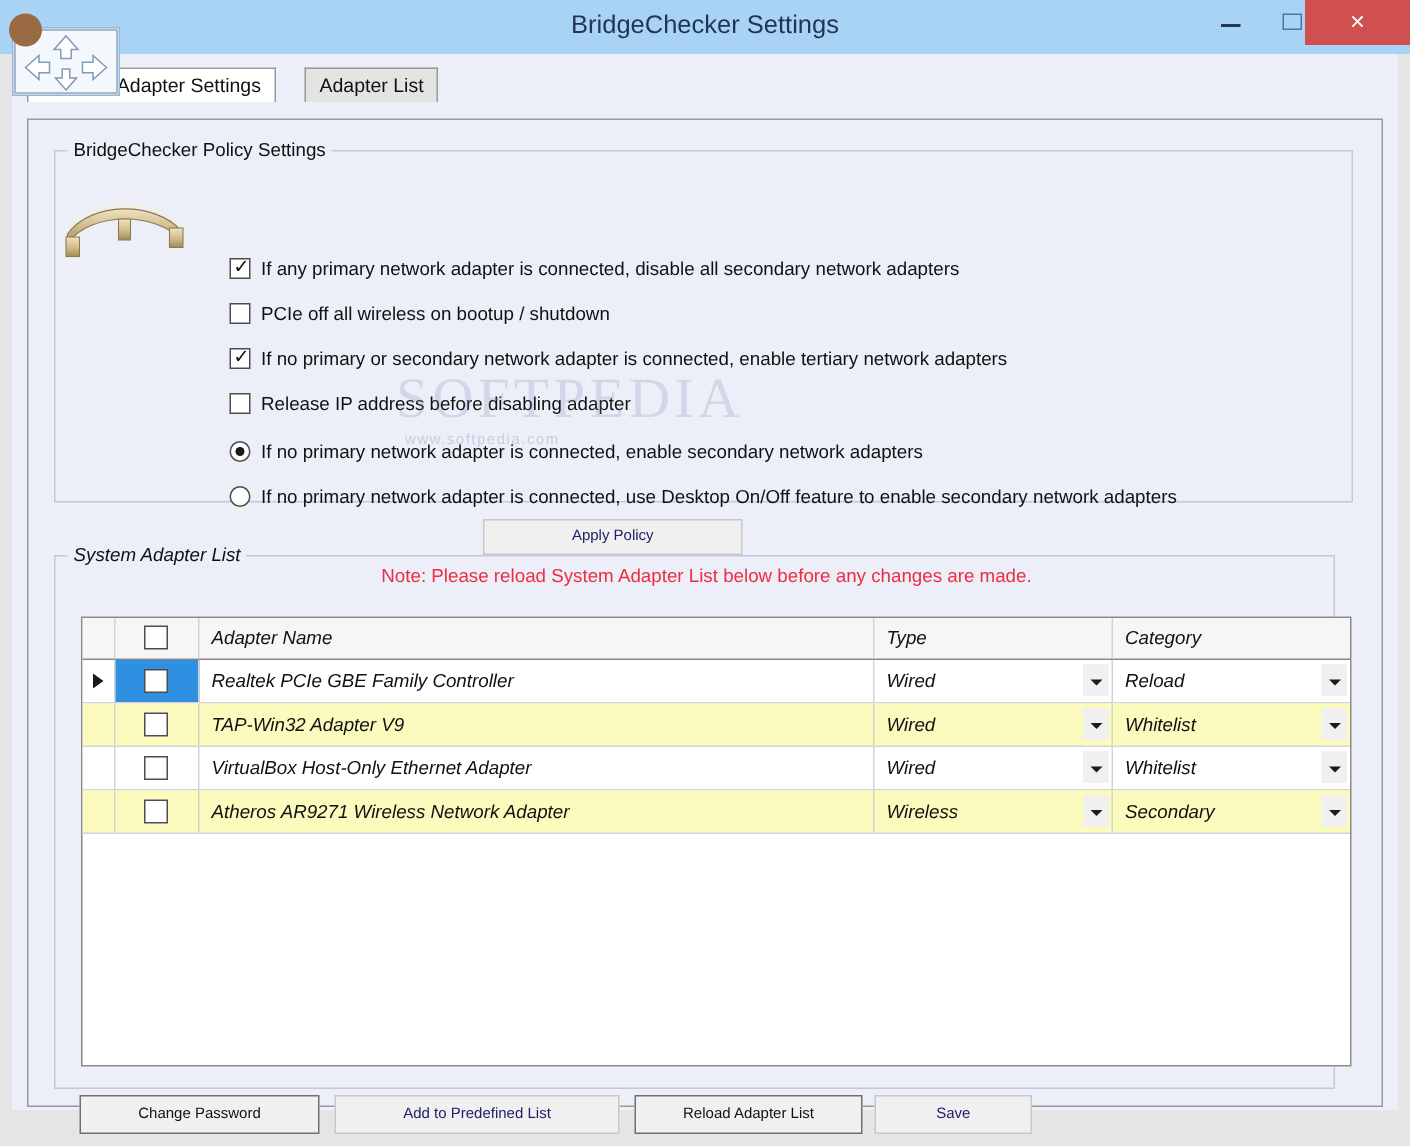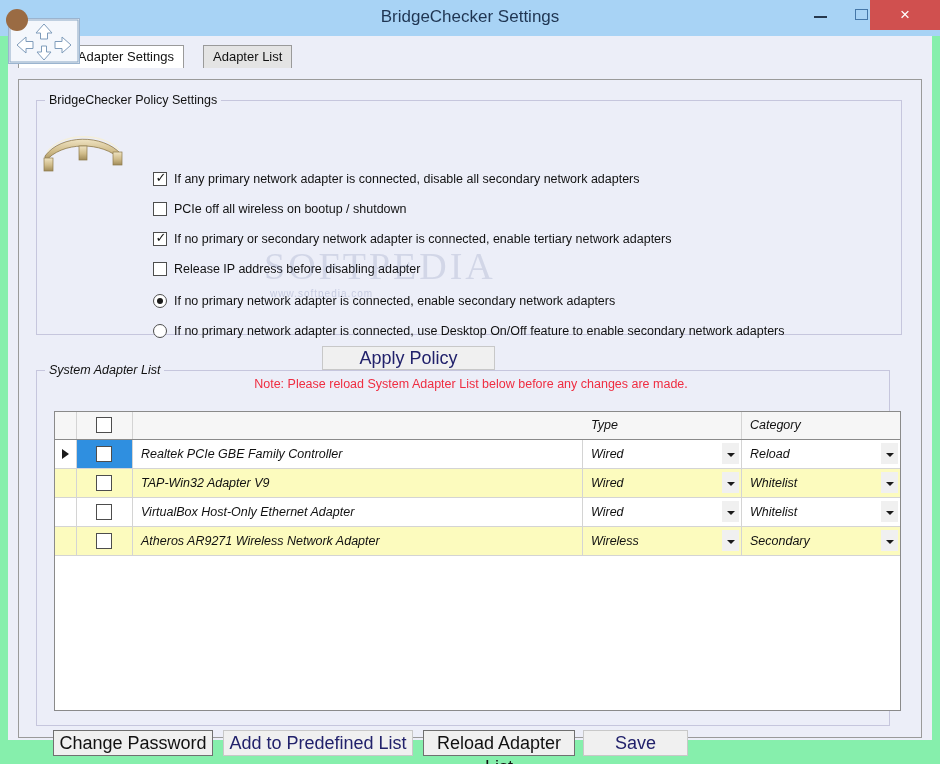--- a/index.html
+++ b/index.html
@@ -16,21 +16,21 @@
     font-size: 12px;
     color: #000;
   }
 
   
   #window {
     position: absolute;
     left: 0; top: 0;
     width: 940px;
     height: 764px;
-    background: #86efac;           
+    background: #e5e5e5;           
     box-sizing: border-box;
     padding: 0;
   }
   #titlebar {
     position: absolute;
     left: 0; top: 0;
     width: 940px;
     height: 36px;
     background: #a8d3f5;
   }
@@ -224,21 +224,21 @@
     line-height: 16px;
     white-space: nowrap;
   }
 
   
   .btn {
     position: absolute;
     box-sizing: border-box;
     background: #f0f0f0;
     border: 1px solid #c8c8c8;
-    font-size: 18px;
+    font-size: 10px;
     color: #21216b;
     text-align: center;
     cursor: default;
     font-family: "Liberation Sans", sans-serif;
   }
   .btn.strong {
     border-color: #707070;
     color: #111;
   }
   #btn-apply {
@@ -485,20 +485,21 @@
       <div class="groupbox" id="group-list">
         <span class="group-title">System Adapter List</span>
 
         <div id="grid">
 
           <div class="grow header" style="top:0;">
             <div class="cell c-ind"></div>
             <div class="cell c-check">
               <span class="rowcheck"></span>
             </div>
+            <div class="cell c-name">Adapter Name</div>
             <div class="cell c-type">Type</div>
             <div class="cell c-cat">Category</div>
           </div>
 
           <div class="grow row-white" style="top:28px;">
             <div class="cell c-ind">
               <span class="arrowcur"></span>
             </div>
             <div class="cell c-check sel-blue">
               <span class="rowcheck"></span>

